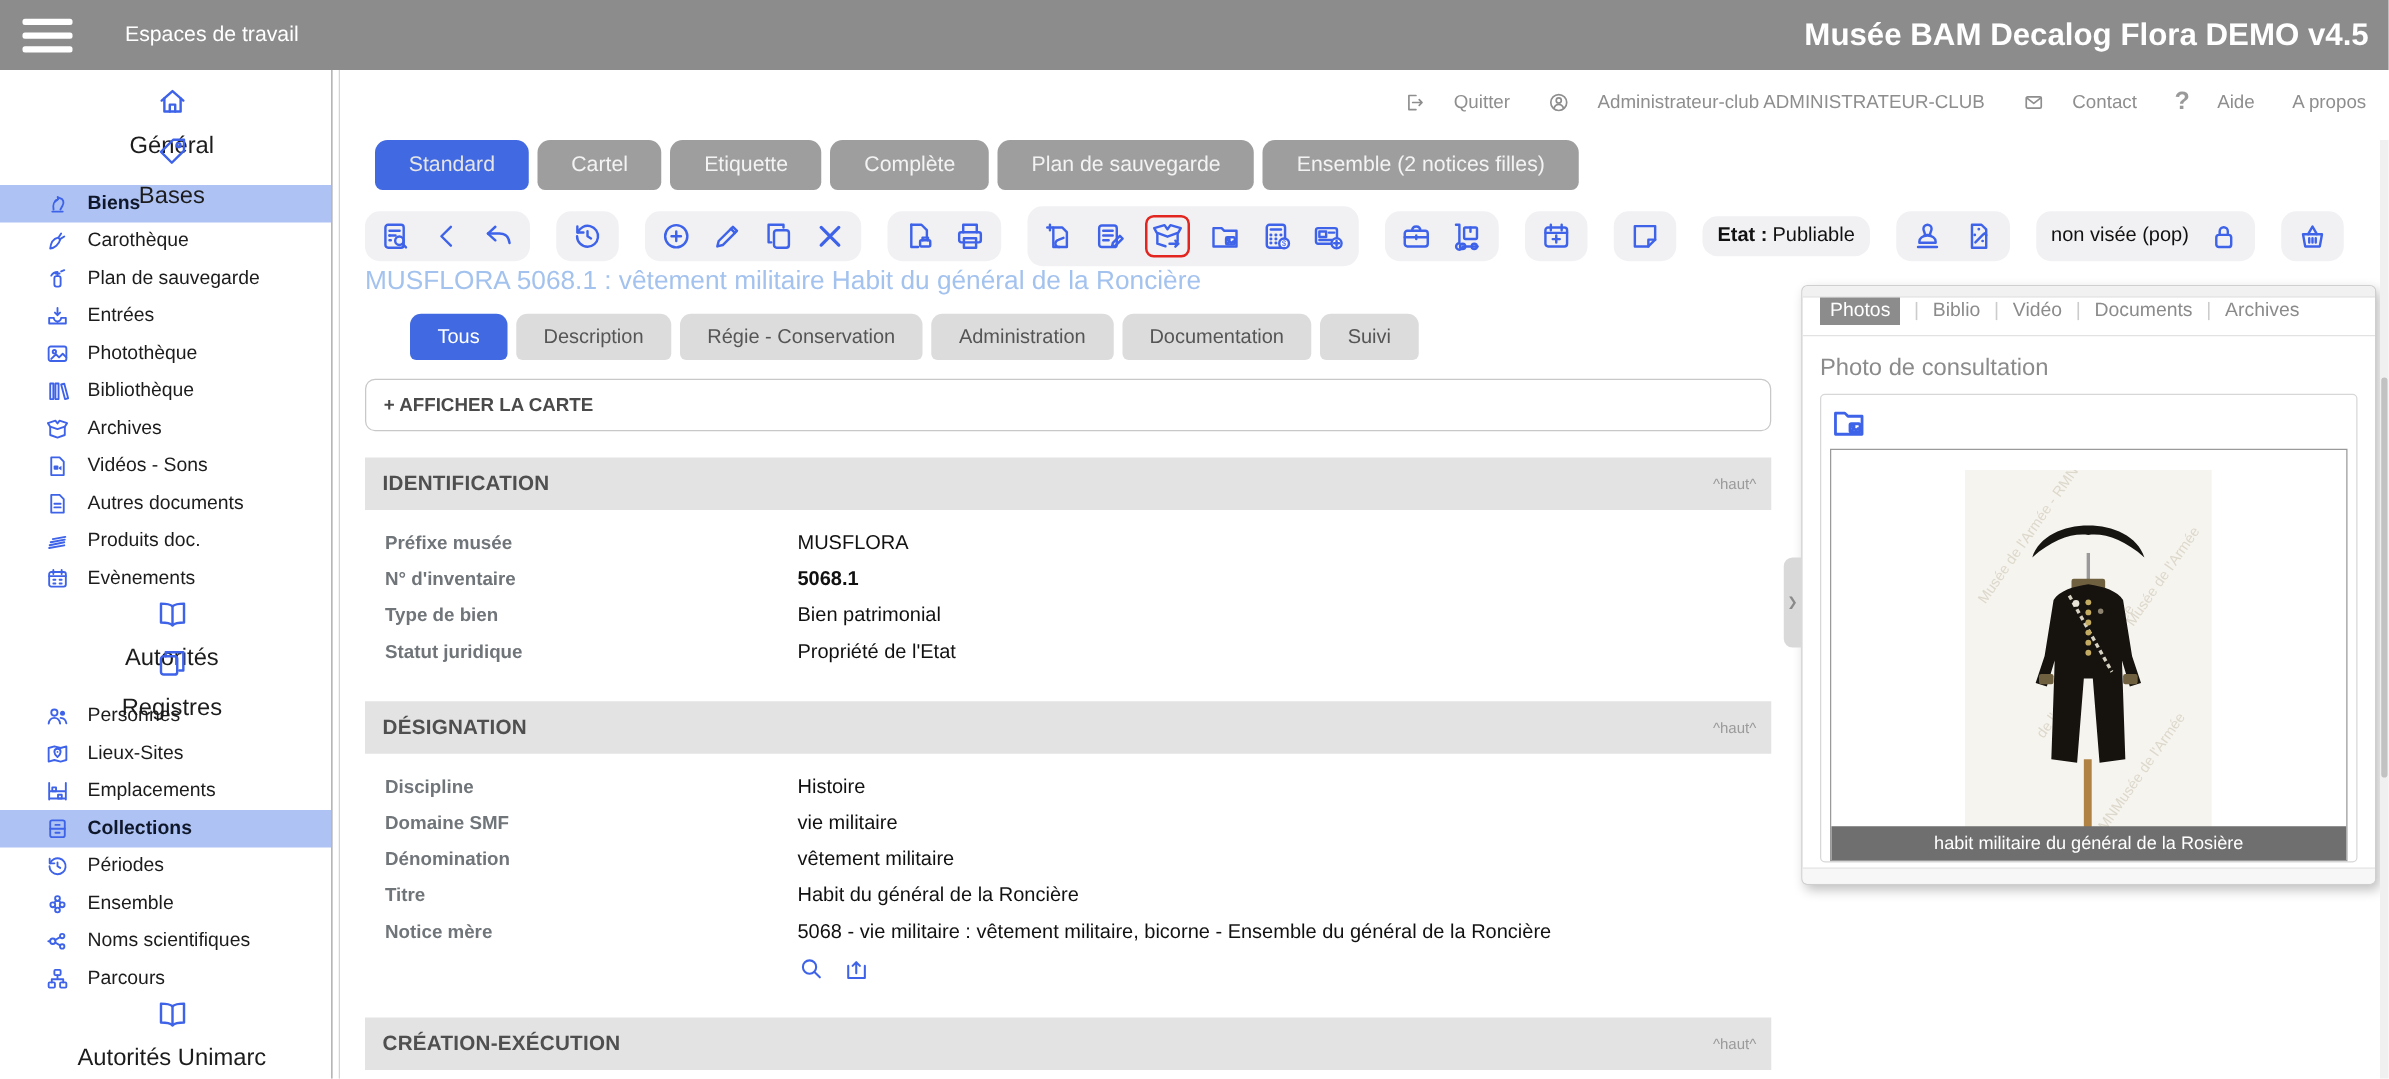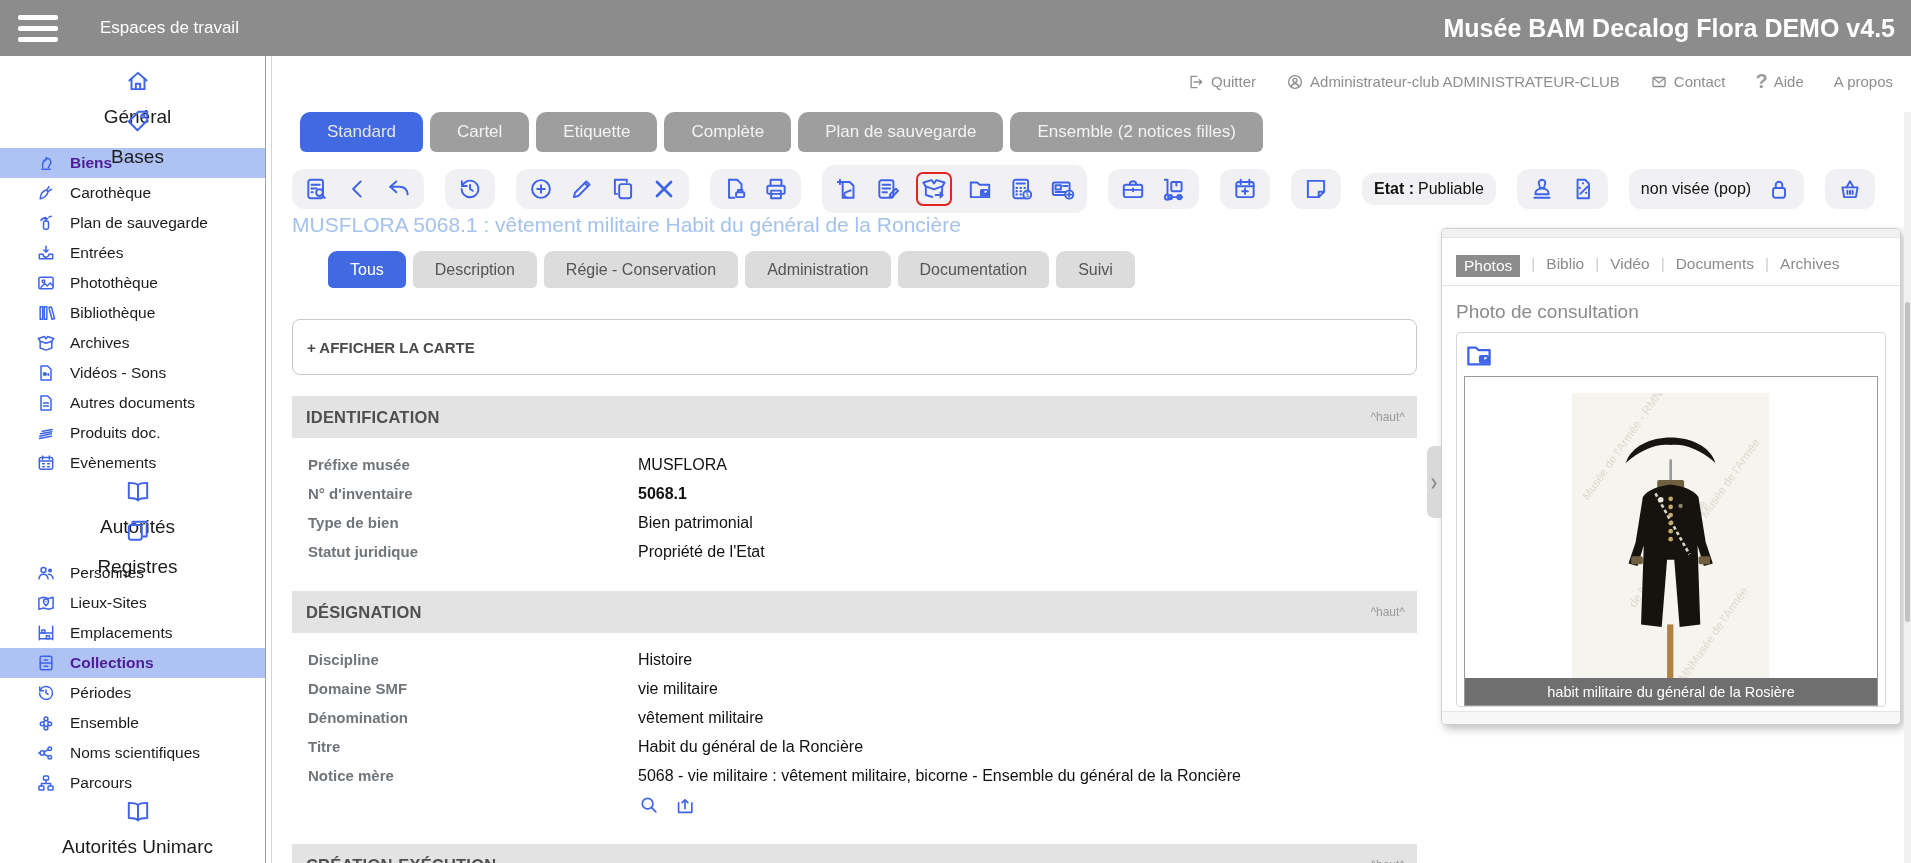--- a/index.html
+++ b/index.html
@@ -16,33 +16,33 @@
   .burger div { height:5px; background:#fff; border-radius:2px; }
   .ws-label { margin-left:42px; font-size:17px; }
   .app-title { position:absolute; right:16px; font-size:25px; font-weight:bold; }
 
   
   .page { display:flex; height:807px; position:relative; }
 
   
   .userbar { position:absolute; top:14px; right:18px; display:flex; gap:30px;
     align-items:center; color:#8e8e8e; font-size:15px; z-index:5; }
-  .ub-item { display:flex; gap:6px; align-items:center; cursor:pointer; }
+  .ub-item { display:flex; gap:22px; align-items:center; cursor:pointer; }
   .ub-item .ic { width:18px; height:18px; }
   .qmark { font-size:20px; font-weight:bold; color:#9a9a9a; }
 
   
   .sidebar { width:265px; flex:none; padding-top:12px; overflow:hidden; }
   .srow { display:flex; align-items:center; cursor:pointer; color:#1c1c1c; }
   .srow.l0 { height:40px; padding-left:10px; gap:12px; font-size:19px;flex-direction:column; }
   .srow.l1 { height:30px; padding-left:36px; gap:14px; font-size:15.5px; margin-left:0; }
   .srow .ic { color:#3e63e9; }
   .srow.l0 .ic { width:26px; height:26px; }
   .srow.l1 .ic { width:20px; height:20px; }
-  .srow.sel { background:#aec3f4; color:#4c1d95; font-weight:bold; }
+  .srow.sel { background:#aec3f4; color:#0f172a; font-weight:bold; }
   .vdiv { width:7px; flex:none; border-left:1px solid #9f9f9f;
     border-right:1px solid #d4d4d4; background:#fff; }
 
   
   .main { flex:1; padding:56px 12px 0 20px; min-width:0; }
 
   .vtabs { display:flex; gap:7px; margin-left:8px; }
   .vtab { height:40px; padding:0 27px; display:flex; align-items:center;
     background:#9e9e9e; color:#f3f3f3; font-size:17px;
     border-radius:10px 10px 6px 6px; border:none; cursor:pointer; }
@@ -58,22 +58,22 @@
   .ttext b { margin-right:4px; }
 
   .rec-title { font-size:21px; font-weight:normal; color:#a3c2ee; }
 
   .rtabs { display:flex; gap:7px; margin:14px 0 0 8px; }
   .rtab { height:37px; padding:0 22px; display:flex; align-items:center;
     background:#dcdcdc; color:#555; font-size:16px;
     border-radius:9px 9px 5px 5px; border:none; cursor:pointer; }
   .rtab.active { background:#4169e1; color:#fff;margin-left:28px; }
 
-  .mapbox { margin-top:31px; border:1px solid #c8c8c8; border-radius:8px;
-    height:56px; display:flex; align-items:center; padding-left:14px;
+  .mapbox { margin-top:15px; border:1px solid #c8c8c8; border-radius:8px;
+    height:42px; display:flex; align-items:center; padding-left:14px;
     font-weight:bold; font-size:15px; color:#4a4a4a; cursor:pointer; }
 
   .sec-h { margin-top:21px; background:#e3e3e3; height:42px; display:flex;
     align-items:center; justify-content:space-between; padding:0 12px 0 14px; }
   .sec-t { font-weight:bold; font-size:16.5px; color:#4f4f4f; letter-spacing:.2px; }
   .haut { font-size:12px; color:#9a9a9a; cursor:pointer; text-decoration:none; }
 
   .fields { padding:12px 0 4px 16px; }
   .frow { display:flex; min-height:29px; align-items:center; }
   .flab { width:330px; flex:none; font-weight:bold; font-size:15px; color:#70757a; }
@@ -83,21 +83,21 @@
   .linkbtns .tbtn .ic { width:22px; height:22px; }
 
   
   .media-wrap { width:482px; flex:none; position:relative; padding:172px 10px 0 12px; }
   .handle { position:absolute; left:-2px; top:390px; width:14px; height:72px;
     background:#d9d9d9; border-radius:7px 0 0 7px; display:flex; align-items:center;
     justify-content:center; color:#8a8a8a; font-size:10px; cursor:pointer; }
   .panel { background:#fff; border:1px solid #cfcfcf; border-radius:5px;
     box-shadow:3px 4px 9px rgba(0,0,0,.25); overflow:hidden; }
   .panel-top { height:9px; background:#f1f1f1; border-bottom:1px solid #e4e4e4; }
-  .ptabs { display:flex; gap:11px; padding:17px 14px 8px;
+  .ptabs { display:flex; align-items:center; gap:11px; padding:0 14px 8px;
     font-size:15.5px; color:#8b8b8b; border-bottom:1px solid #e2e2e2; }
   .ptab { cursor:pointer; }
   .ptab.active { background:#8c8c8c; color:#fff; padding:2px 8px; }
   .psep { color:#ccc; }
   .pheading { font-size:19px; color:#8b8b8b; margin:15px 14px 9px; }
   .photo-card { margin:0 14px 4px; border:1px solid #d7d7d7; border-radius:4px;
     padding:7px 7px 0; }
   .folder-btn { background:none; border:none; color:#3e63e9; cursor:pointer;
     display:flex; padding:0; }
   .folder-btn .ic { width:30px; height:30px; }

